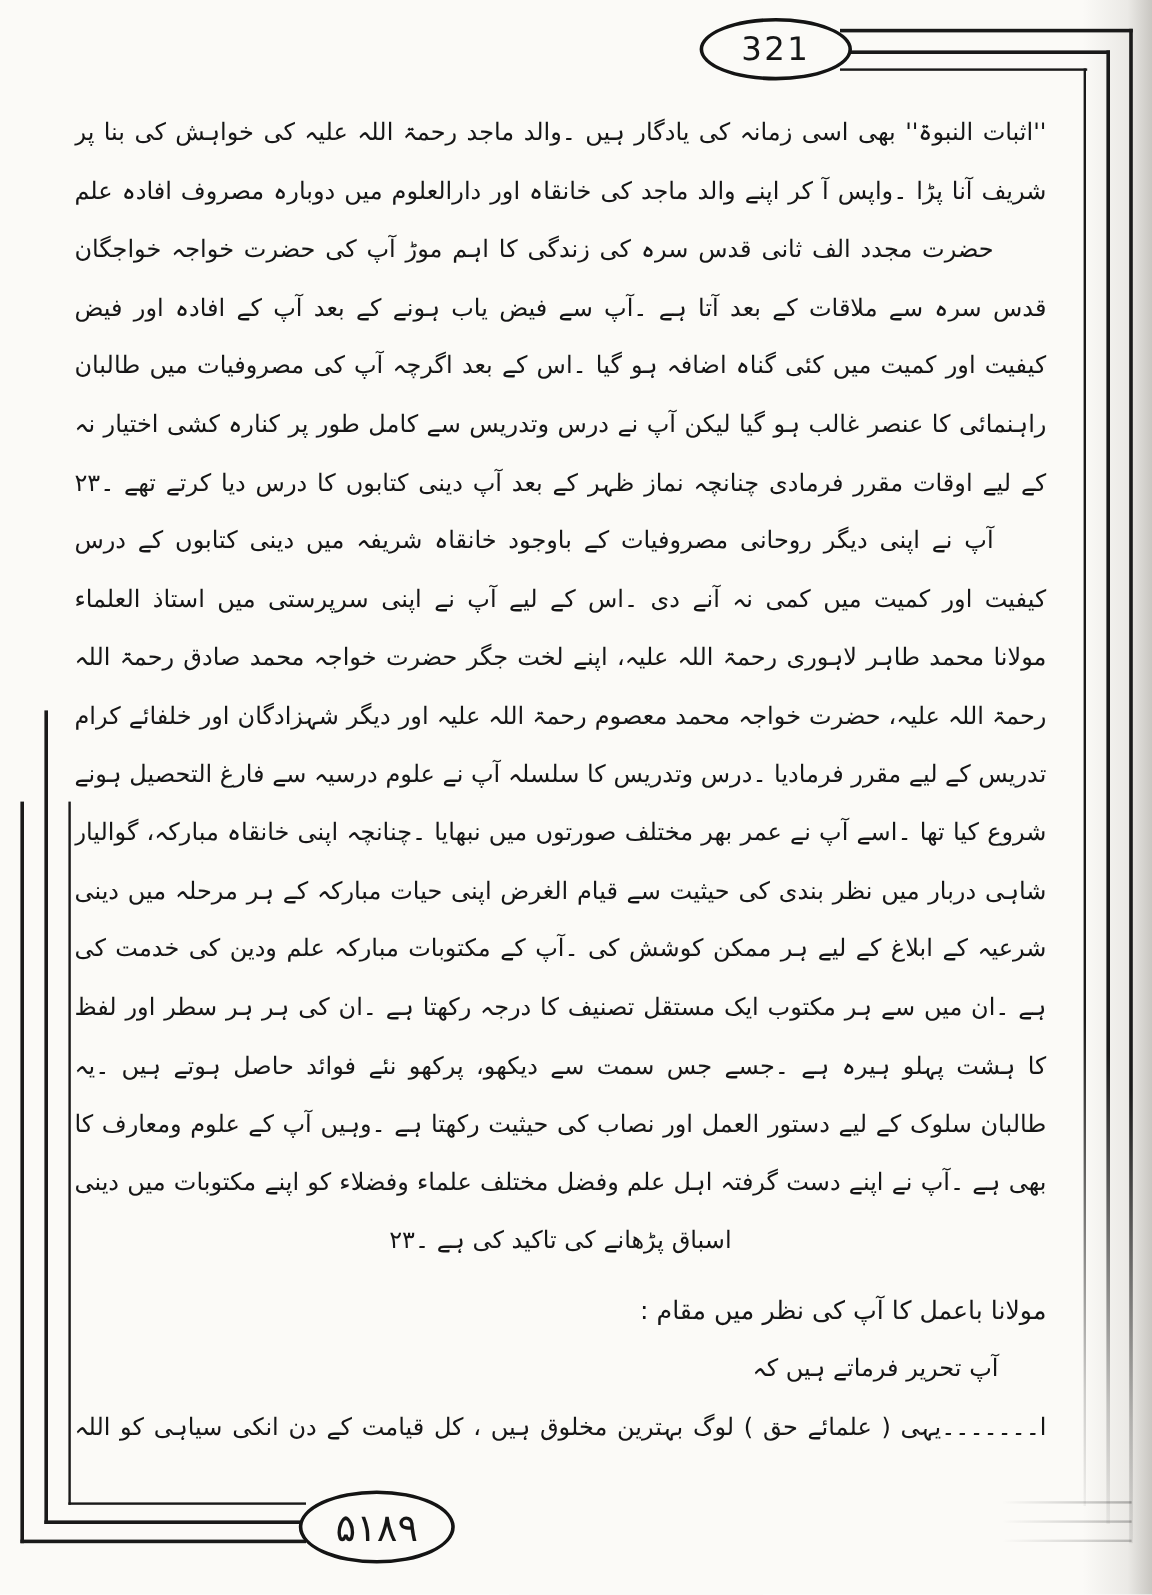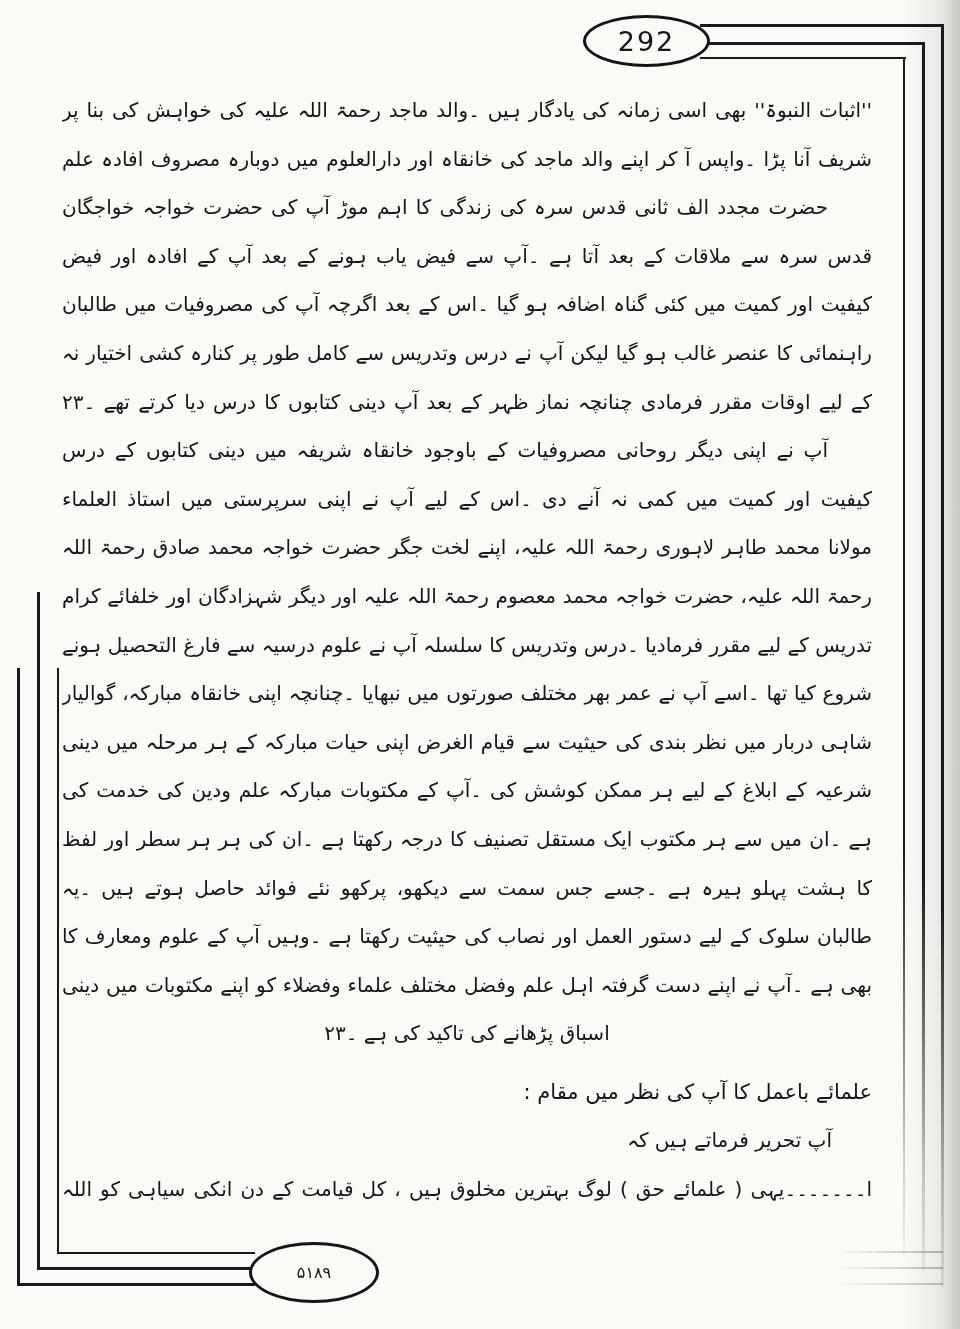--- a/index.html
+++ b/index.html
@@ -43,21 +43,21 @@
     background:linear-gradient(to left,rgba(26,26,26,0.25),rgba(26,26,26,0));}
   
   .oval{
     position:absolute;
     border:3px solid #141414;border-radius:50%;
     background:#fbfaf7;
     display:flex;align-items:center;justify-content:center;
     z-index:3;
   }
   .oval-top{left:583px;top:15px;width:121px;height:46px;font-size:27px;}
-  .oval-bottom{left:249px;top:1242px;width:124px;height:55px;font-size:16px;}
+  .oval-bottom{left:249px;top:1242px;width:124px;height:55px;font-size:32px;}
   .oval span{letter-spacing:2px;}
   
   .text-block{
     position:absolute;top:86px;left:62px;width:810px;
     direction:rtl;z-index:2;
   }
   .line{
     height:48.6px;line-height:48.6px;overflow:hidden;
     font-size:20px;
     text-align:justify;text-align-last:justify;
@@ -85,21 +85,21 @@
   <div class="fl fl-left-mid"></div>
   <div class="fl fl-left-inner"></div>
   <div class="fl fl-bottom-inner"></div>
   <div class="fl fl-bottom-mid"></div>
   <div class="fl fl-bottom-outer"></div>
   <div class="fl fl-faint-br-1"></div>
   <div class="fl fl-faint-br-2"></div>
   <div class="fl fl-faint-br-3"></div>
 
   <div class="oval oval-top">
-    <span>292</span>
+    <span>321</span>
   </div>
 
   <div class="oval oval-bottom">
     <span>۵۱۸۹</span>
   </div>
 
   <div class="text-block">
       <div class="line justify">''اثبات النبوۃ'' بھی اسی زمانہ کی یادگار ہیں ۔والد ماجد رحمۃ اللہ علیہ کی خواہش کی بنا پر آپ کو واپس سرہند</div>
       <div class="line justify">شریف آنا پڑا ۔واپس آ کر اپنے والد ماجد کی خانقاہ اور دارالعلوم میں دوبارہ مصروف افادہ علم ہوئے ۔</div>
       <div class="line justify indent">حضرت مجدد الف ثانی قدس سرہ کی زندگی کا اہم موڑ آپ کی حضرت خواجہ خواجگان شیخ باقی باللہ</div>
@@ -113,18 +113,18 @@
       <div class="line justify">رحمۃ اللہ علیہ، حضرت خواجہ محمد معصوم رحمۃ اللہ علیہ اور دیگر شہزادگان اور خلفائے کرام کو مختلف منتہی کتب کی</div>
       <div class="line justify">تدریس کے لیے مقرر فرمادیا ۔درس وتدریس کا سلسلہ آپ نے علوم درسیہ سے فارغ التحصیل ہونے کے بعد</div>
       <div class="line justify">شروع کیا تھا ۔اسے آپ نے عمر بھر مختلف صورتوں میں نبھایا ۔چنانچہ اپنی خانقاہ مبارکہ، گوالیار کے قید خانے</div>
       <div class="line justify">شاہی دربار میں نظر بندی کی حیثیت سے قیام الغرض اپنی حیات مبارکہ کے ہر مرحلہ میں دینی علوم اور احکام</div>
       <div class="line justify">شرعیہ کے ابلاغ کے لیے ہر ممکن کوشش کی ۔آپ کے مکتوبات مبارکہ علم ودین کی خدمت کی بہترین مثال</div>
       <div class="line justify">ہے ۔ان میں سے ہر مکتوب ایک مستقل تصنیف کا درجہ رکھتا ہے ۔ان کی ہر ہر سطر اور لفظ لفظ علوم دینیہ عرفانیہ</div>
       <div class="line justify">کا ہشت پہلو ہیرہ ہے ۔جسے جس سمت سے دیکھو، پرکھو نئے فوائد حاصل ہوتے ہیں ۔یہ مجموعہ مبارکہ جہاں</div>
       <div class="line justify">طالبان سلوک کے لیے دستور العمل اور نصاب کی حیثیت رکھتا ہے ۔وہیں آپ کے علوم ومعارف کا گنجینہ</div>
       <div class="line justify">بھی ہے ۔آپ نے اپنے دست گرفتہ اہل علم وفضل مختلف علماء وفضلاء کو اپنے مکتوبات میں دینی علوم کے</div>
       <div class="line center">اسباق پڑھانے کی تاکید کی ہے ۔۲۳</div>
-      <div class="line heading">علمائے باعمل کا آپ کی نظر میں مقام :</div>
+      <div class="line heading">مولانا باعمل کا آپ کی نظر میں مقام :</div>
       <div class="line sub">آپ تحریر فرماتے ہیں کہ</div>
       <div class="line justify">ا۔۔۔۔۔۔۔یہی ( علمائے حق ) لوگ بہترین مخلوق ہیں ، کل قیامت کے دن انکی سیاہی کو اللہ تعالیٰ کی راہ میں</div>
     </div>
 
 </div>
 
 </body></html>

